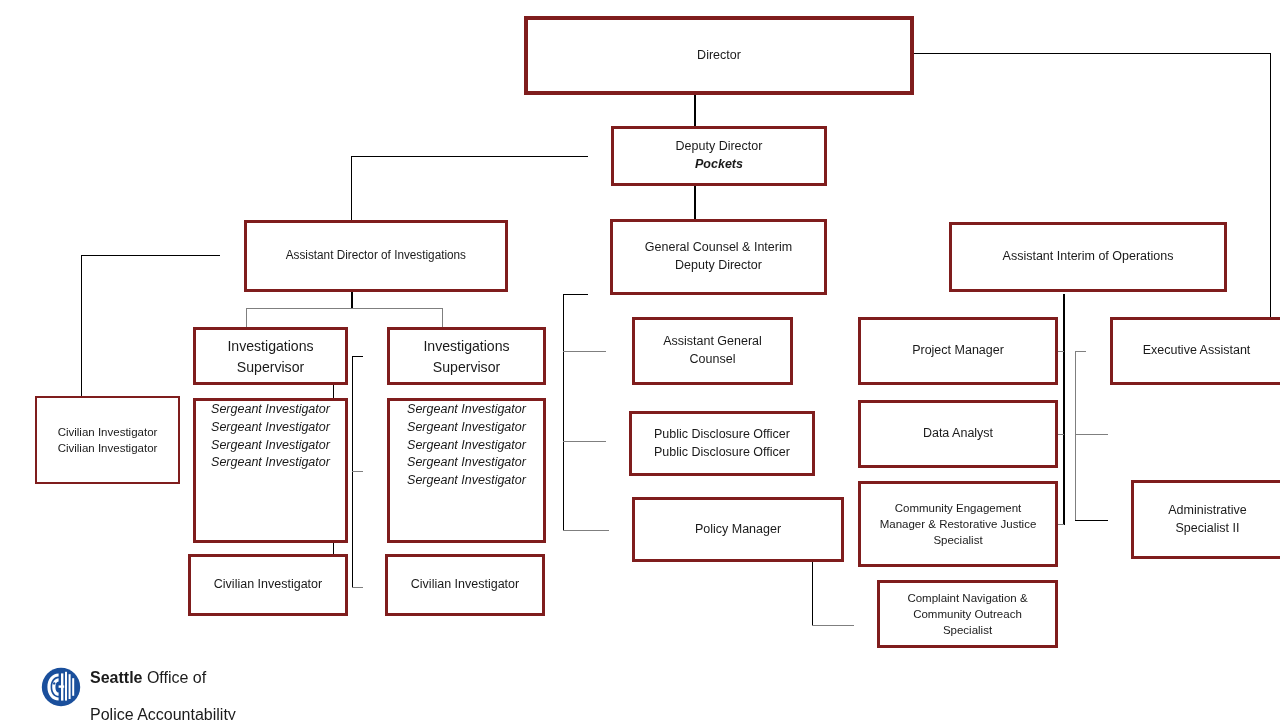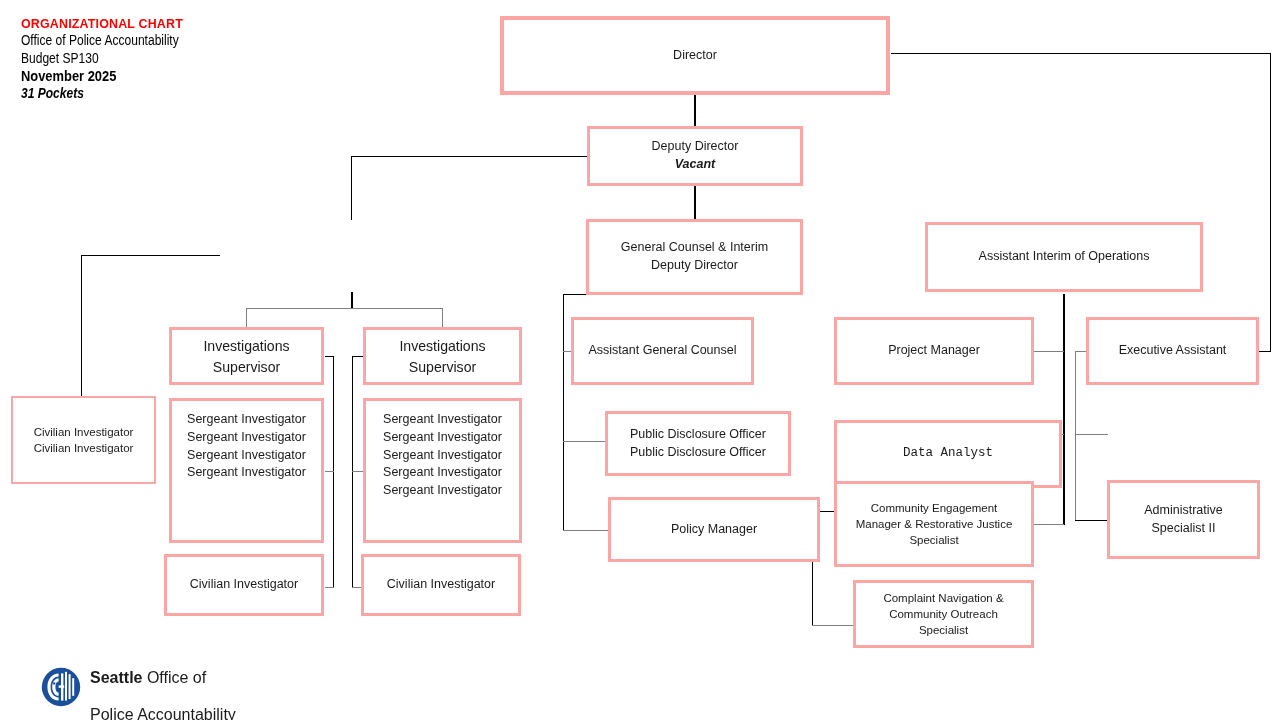--- a/index.html
+++ b/index.html
@@ -26,55 +26,49 @@
   .hdr-italic{font-style:italic;font-weight:bold;font-size:14px;}
 
   
   .ln{position:absolute;background:#000;}
   .ln.grey{background:#7f7f7f;}
 
   
   .box{
     position:absolute;
     background:#ffffff;
-    border:2px solid #fca5a5;
+    border:2px solid #7f1d1d;
     box-sizing:border-box;
     display:flex;align-items:center;justify-content:center;
     text-align:center;
     font-size:12.5px;color:#1a1a1a;
     line-height:1.42;
     z-index:5;
+    margin-left:24px;
   }
   .box.bw3{border-width:3px;}
   .box.bw4{border-width:4px;}
   .box .txt{padding:0 6px;white-space:pre-line;}
-  .box.top-align .txt{align-self:flex-start;padding-top:10px;}
+  .box.top-align .txt{align-self:flex-start;font-style:italic;}
   .box .vacant{display:block;font-weight:bold;font-style:italic;}
   .fs-sm{font-size:11.5px;}
   .fs-xs{font-size:15px;}
   .cond .txt{transform:scaleX(.94);}
 
   
   .logo-wrap{position:absolute;left:41px;top:650px;display:flex;align-items:center;gap:9px;z-index:6;}
   .logo-mark{width:40px;height:40px;flex:0 0 40px;}
   .logo-text{font-size:16px;line-height:1.16;color:#1b1b1b;white-space:pre-line;}
   .logo-text b{font-weight:bold;}
 </style>
 </head>
 <body>
 
 <div id="chart-root">
 
-  <div class="header">
-    <div class="hdr-title">ORGANIZATIONAL CHART</div>
-    <div class="hdr-line">Office of Police Accountability</div>
-    <div class="hdr-line">Budget SP130</div>
-    <div class="hdr-line hdr-bold">November 2025</div>
-    <div class="hdr-line hdr-italic">31 Pockets</div>
-  </div>
 
   <div class="ln" style="left:694px;top:95px;width:2px;height:31px;"></div>
 
   <div class="ln" style="left:891px;top:53px;width:380px;height:1px;"></div>
   <div class="ln" style="left:1270px;top:53px;width:1px;height:298px;"></div>
   <div class="ln" style="left:1258px;top:351px;width:13px;height:1px;"></div>
 
   <div class="ln" style="left:351px;top:156px;width:237px;height:1px;"></div>
   <div class="ln" style="left:351px;top:156px;width:1px;height:64px;"></div>
 
@@ -118,24 +112,27 @@
   <div class="ln" style="left:812px;top:511px;width:1px;height:114px;"></div>
   <div class="ln grey" style="left:812px;top:625px;width:42px;height:1px;"></div>
 
   <div class="box bw4" style="left:500px;top:16px;width:390px;height:79px;">
     <span class="txt">Director</span>
   </div>
 
   <div class="box bw3" style="left:587px;top:126px;width:216px;height:60px;">
     <span class="txt">
       <span>Deputy Director</span>
-      <span class="vacant">Vacant</span>
+      <span class="vacant">Pockets</span>
     </span>
   </div>
 
+  <div class="box bw3 cond" style="left:220px;top:220px;width:264px;height:72px;">
+    <span class="txt">Assistant Director of Investigations</span>
+  </div>
 
   <div class="box bw3" style="left:586px;top:219px;width:217px;height:76px;">
     <span class="txt">General Counsel &amp; Interim
 Deputy Director</span>
   </div>
 
   <div class="box bw3" style="left:925px;top:222px;width:278px;height:70px;">
     <span class="txt">Assistant Interim of Operations</span>
   </div>
 
@@ -168,38 +165,38 @@
   </div>
 
   <div class="box bw3" style="left:164px;top:554px;width:160px;height:62px;">
     <span class="txt">Civilian Investigator</span>
   </div>
 
   <div class="box bw3" style="left:361px;top:554px;width:160px;height:62px;">
     <span class="txt">Civilian Investigator</span>
   </div>
 
-  <div class="box bw3" style="left:571px;top:317px;width:183px;height:68px;">
+  <div class="box bw3" style="left:608px;top:317px;width:161px;height:68px;">
     <span class="txt">Assistant General Counsel</span>
   </div>
 
   <div class="box bw3" style="left:605px;top:411px;width:186px;height:65px;">
     <span class="txt">Public Disclosure Officer
 Public Disclosure Officer</span>
   </div>
 
   <div class="box bw3" style="left:608px;top:497px;width:212px;height:65px;">
     <span class="txt">Policy Manager</span>
   </div>
 
   <div class="box bw3" style="left:834px;top:317px;width:200px;height:68px;">
     <span class="txt">Project Manager</span>
   </div>
 
-  <div class="box bw3" style="left:834px;top:420px;width:228px;height:68px;font-family:Liberation Mono, monospace;">
+  <div class="box bw3" style="left:834px;top:400px;width:200px;height:68px;">
     <span class="txt">Data Analyst</span>
   </div>
 
   <div class="box bw3 fs-sm" style="left:834px;top:481px;width:200px;height:86px;">
     <span class="txt">Community Engagement
 Manager &amp; Restorative Justice
 Specialist</span>
   </div>
 
   <div class="box bw3 fs-sm" style="left:853px;top:580px;width:181px;height:68px;">

